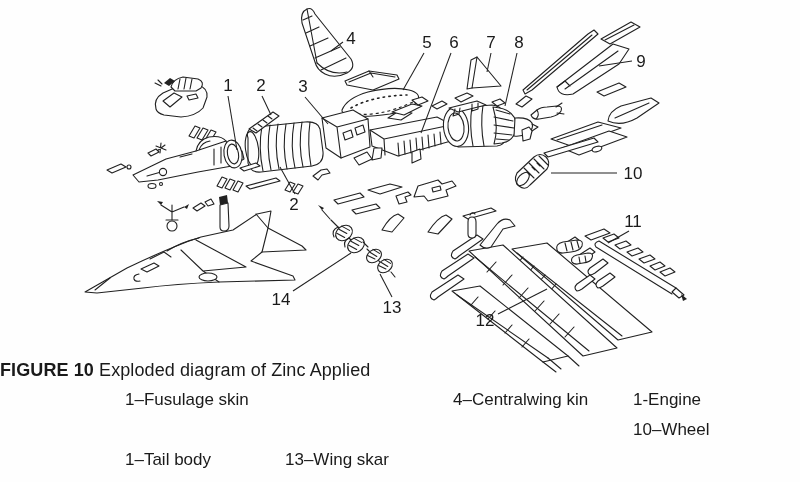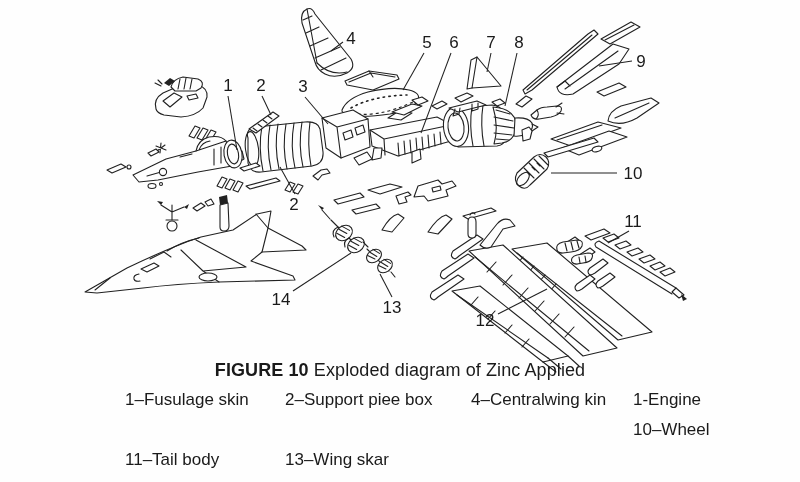--- a/index.html
+++ b/index.html
@@ -12,28 +12,28 @@
   svg.diagram{position:absolute;left:0;top:0;}
   svg.diagram *{vector-effect:non-scaling-stroke;}
   .ln{stroke:#212121;stroke-width:1.1;fill:none;stroke-linejoin:round;stroke-linecap:round;}
   .wfill{fill:#fefefe;}
   .dfill{fill:#212121;stroke:none;}
   .dots{stroke:#212121;stroke-width:1.6;fill:none;stroke-dasharray:1.5 4.2;stroke-linecap:round;}
   .dots2{stroke:#212121;stroke-width:1.1;fill:none;stroke-dasharray:3 3;}
   .leader{stroke:#212121;stroke-width:1.05;fill:none;}
   .lbl{font-family:"Liberation Sans",sans-serif;font-size:17px;fill:#1a1a1a;}
   .caption{
-    position:absolute;top:360px;left:0;width:800px;text-align:center;
+    position:absolute;top:360px;left:0;width:800px;
     font-size:18px;letter-spacing:.1px;
   }
   .caption .cap-bold{font-weight:700;}
   .legend{position:absolute;inset:0;font-size:17px;}
   .legend-item{position:absolute;white-space:nowrap;}
   .r1{top:390px;} .r2{top:420px;} .r3{top:450px;}
-  .c1{left:125px;} .c2{left:285px;} .c3{left:471px;} .c4{left:633px;}
+  .c1{left:125px;} .c2{left:285px;} .c3{left:453px;} .c4{left:633px;}
 </style>
 </head>
 <body>
 
 <div class="stage">
 
 <svg class="diagram" width="800" height="482" viewBox="0 0 800 482" xmlns="http://www.w3.org/2000/svg">
 
   <g class="ln">
     <path class="wfill" d="M512,249 L547,243 L652,332 L618,340 Z"></path>
@@ -309,21 +309,20 @@
         <text x="281" y="299" class="lbl" text-anchor="middle" dominant-baseline="central">14</text>
       </g>
 </svg>
 
 <div class="caption">
   <span class="cap-bold">FIGURE 10</span><span> Exploded diagram of Zinc Applied</span>
 </div>
 
 <div class="legend">
   <span class="legend-item r1 c1">1–Fusulage skin</span>
-  <span class="legend-item r1 c2">2–Support piee box</span>
   <span class="legend-item r1 c3">4–Centralwing kin</span>
   <span class="legend-item r1 c4">1-Engine</span>
   <span class="legend-item r2 c4">10–Wheel</span>
-  <span class="legend-item r3 c1">11–Tail body</span>
+  <span class="legend-item r3 c1">1–Tail body</span>
   <span class="legend-item r3 c2">13–Wing skar</span>
 </div>
 
 </div>
 
 </body></html>

